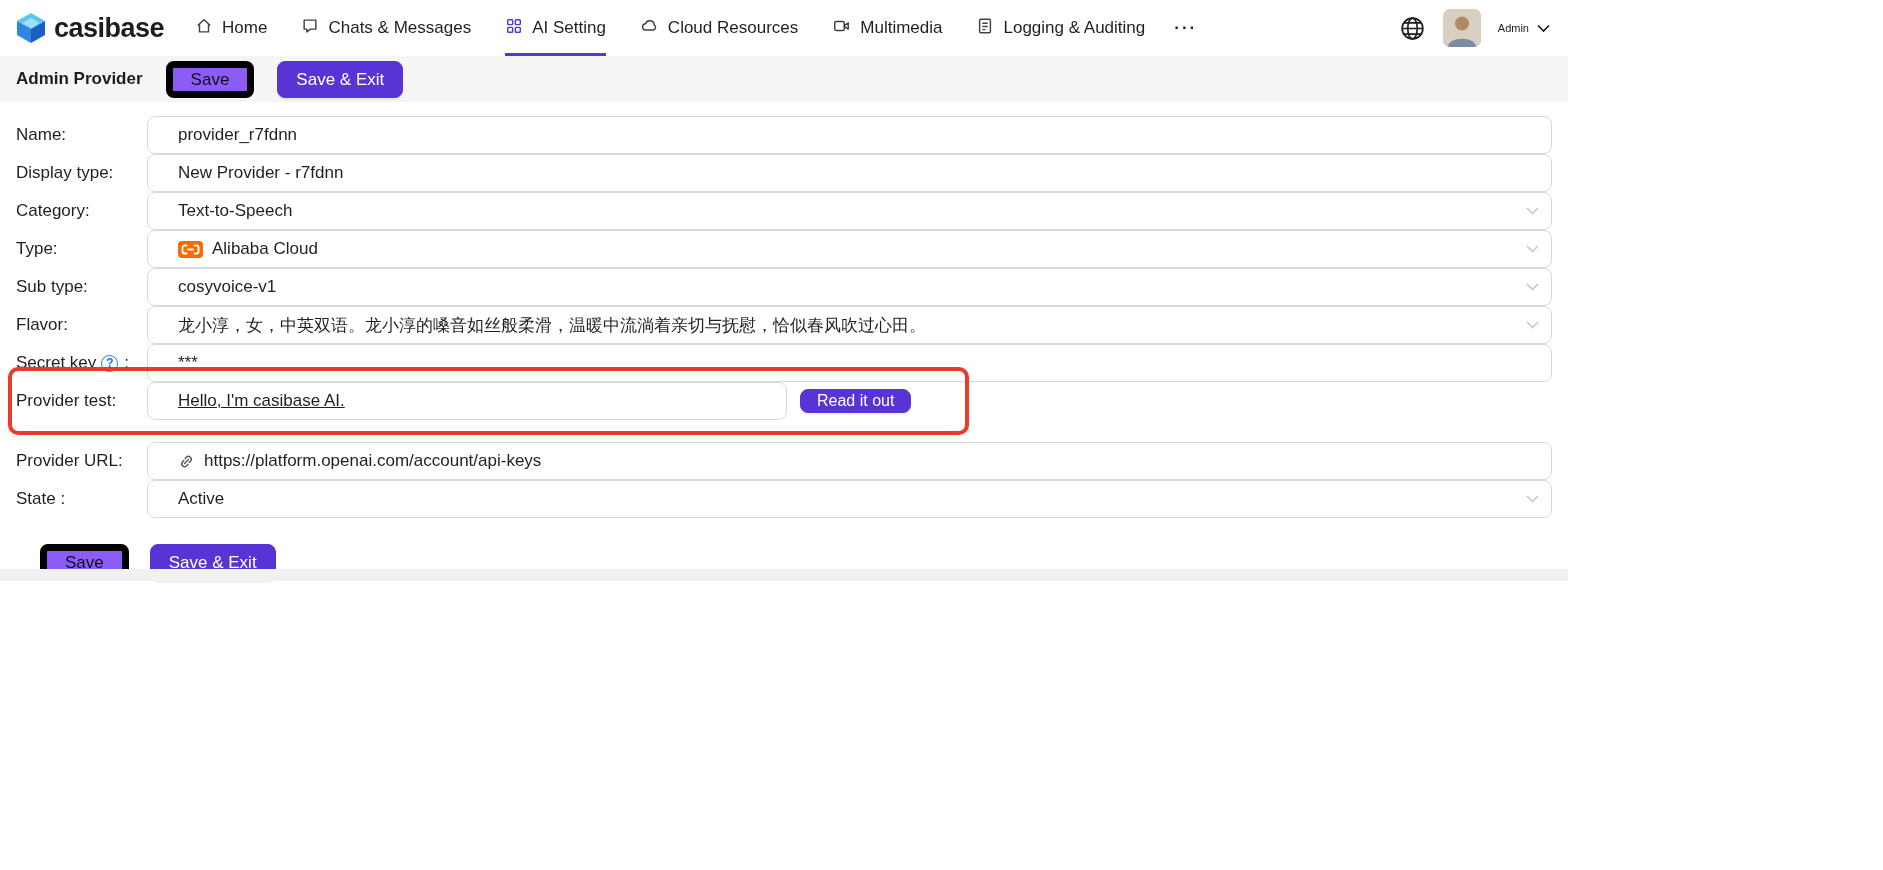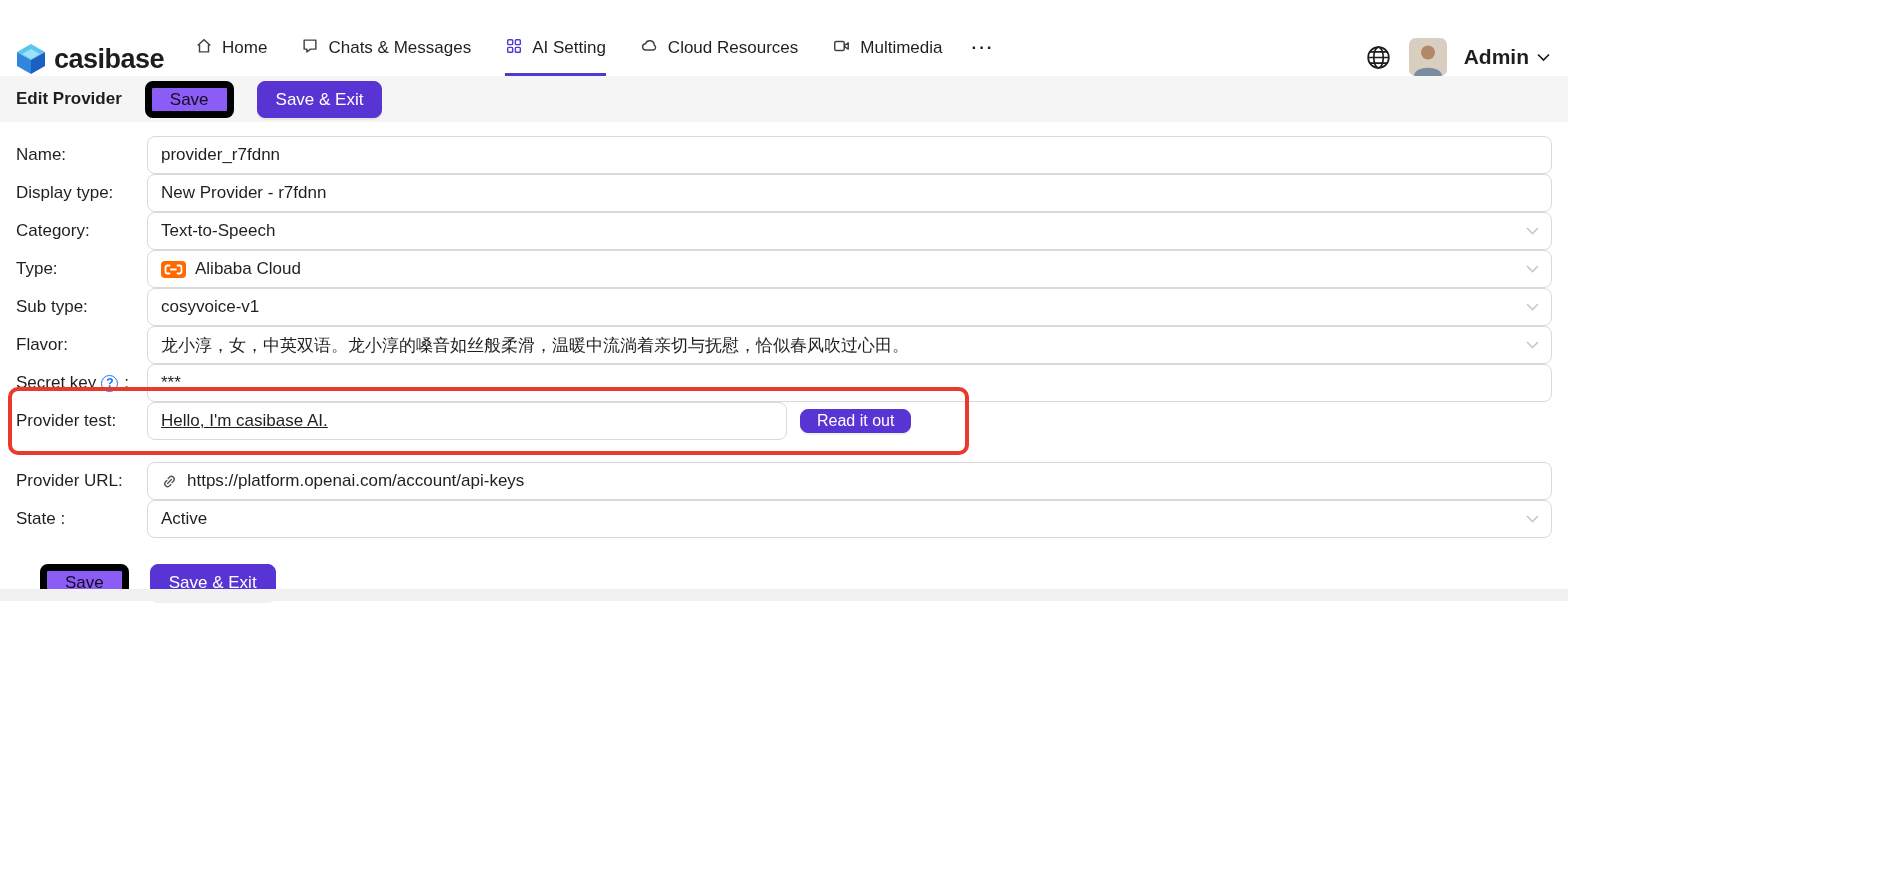--- a/index.html
+++ b/index.html
@@ -8,22 +8,22 @@
     width:1883px; height:870px; overflow:hidden;
     background:#ffffff;
     font-family:"Liberation Sans", sans-serif;
     color:rgba(0,0,0,.88);
     font-size:17px;
   }
   .app { width:1568px; position:relative; background:#fff; }
 
   
   .header {
-    height:56px; display:flex; align-items:flex-end;
-    padding:0 18px 0 14px; background:#fff;margin-top:20px;
+    height:56px; display:flex; align-items:center;
+    padding:0 18px 0 14px; background:#fff;
   }
   .logo { display:flex; align-items:center; gap:6px; cursor:pointer; }
   .logo-text { font-size:27px; font-weight:700; letter-spacing:-0.5px; color:#1d1d1f; }
   .nav { display:flex; height:56px; margin-left:14px; }
   .nav-item {
     display:flex; align-items:center; gap:9px;
     padding:0 17px; font-size:17px; cursor:pointer; position:relative;
     color:rgba(0,0,0,.88); white-space:nowrap;
   }
   .nav-item svg { opacity:.85; }
@@ -33,21 +33,21 @@
   }
   .nav-item.active svg { opacity:1; }
   .nav-item.overflow { font-weight:700; letter-spacing:2px; padding:0 12px; }
   .header-right { margin-left:auto; display:flex; align-items:center; gap:17px; }
   .globe-btn { display:flex; align-items:center; cursor:pointer; }
   .avatar {
     width:38px; height:38px; border-radius:7px; overflow:hidden; cursor:pointer;
     background:linear-gradient(#e8e2d8,#cdbfae); flex:0 0 auto;
   }
   .user-dd { display:flex; align-items:center; gap:8px; cursor:pointer; }
-  .user-name { font-size:21px; font-weight:700; }
+  .user-name { font-size:11px; font-weight:400; }
 
   
   .toolbar {
     height:46px; background:#f5f5f5;
     display:flex; align-items:center; gap:23px; padding:0 16px;
   }
   .toolbar-title { font-size:17px; font-weight:700; }
 
   .btn {
     height:37px; padding:0 18px; border-radius:8px; font-size:17px;
@@ -61,21 +61,21 @@
 
   
   .form { padding:14px 16px 0 16px; background:#fff; }
   .form-row { display:flex; align-items:center; position:relative; }
   .form-label { flex:0 0 131px; font-size:17px; color:rgba(0,0,0,.88);
                 display:flex; align-items:center; gap:5px; }
   .form-control { flex:1; position:relative; }
 
   .inputbox, input.inputbox {
     width:100%; height:38px; border:1px solid #d9d9d9; border-radius:8px;
-    padding:0 13px; font-size:17px; background:#fff; color:rgba(0,0,0,.88);
+    padding:0 30px; font-size:17px; background:#fff; color:rgba(0,0,0,.88);
     display:flex; align-items:center; outline:none;
     font-family:"Liberation Sans", sans-serif;
   }
   .selectbox { cursor:pointer; padding-right:34px; gap:9px; }
   .select-arrow {
     position:absolute; right:13px; top:50%; transform:translateY(-50%);
     display:flex; pointer-events:none;
   }
   .help-icon {
     width:17px; height:17px; border-radius:50%;
@@ -166,20 +166,29 @@
       <div class="nav-item">
         <span>
           <svg width="19" height="18" viewBox="0 0 20 20" fill="none" stroke="currentColor" stroke-width="1.6">
             <rect x="2.5" y="5" width="10.5" height="10" rx="1.5"></rect>
               <path d="M13 9.5 L17.5 6.5 V13.5 L13 10.5" stroke-linejoin="round"></path>
           </svg>
         </span>
         <span>Multimedia</span>
       </div>
 
+      <div class="nav-item">
+        <span>
+          <svg width="18" height="18" viewBox="0 0 20 20" fill="none" stroke="currentColor" stroke-width="1.6">
+            <rect x="4" y="2.5" width="12" height="15" rx="1.5"></rect>
+              <path d="M7 7h6M7 10.5h6M7 14h3.5"></path>
+          </svg>
+        </span>
+        <span>Logging &amp; Auditing</span>
+      </div>
 
       <div class="nav-item overflow">
         <span>···</span>
       </div>
     </div>
 
     <div class="header-right">
       <div class="globe-btn">
         <svg width="27" height="27" viewBox="0 0 24 24" fill="none" stroke="#1d1d1f" stroke-width="1.5">
           <circle cx="12" cy="12" r="9.2"></circle>
@@ -199,21 +208,21 @@
         <span style="display:flex;">
           <svg width="13" height="9" viewBox="0 0 13 9" fill="none" stroke="#1d1d1f" stroke-width="1.7">
             <path d="M1 1.5 L6.5 7 L12 1.5"></path>
           </svg>
         </span>
       </div>
     </div>
   </div>
 
   <div class="toolbar">
-    <span class="toolbar-title">Edit Provider</span>
+    <span class="toolbar-title">Admin Provider</span>
     <button class="btn btn-default">Save</button>
     <button class="btn btn-primary">Save &amp; Exit</button>
   </div>
 
   <div class="form">
 
     <div class="form-row">
       <div class="form-label">Name:</div>
       <div class="form-control">
         <input class="inputbox" type="text" value="provider_r7fdnn" style="">

